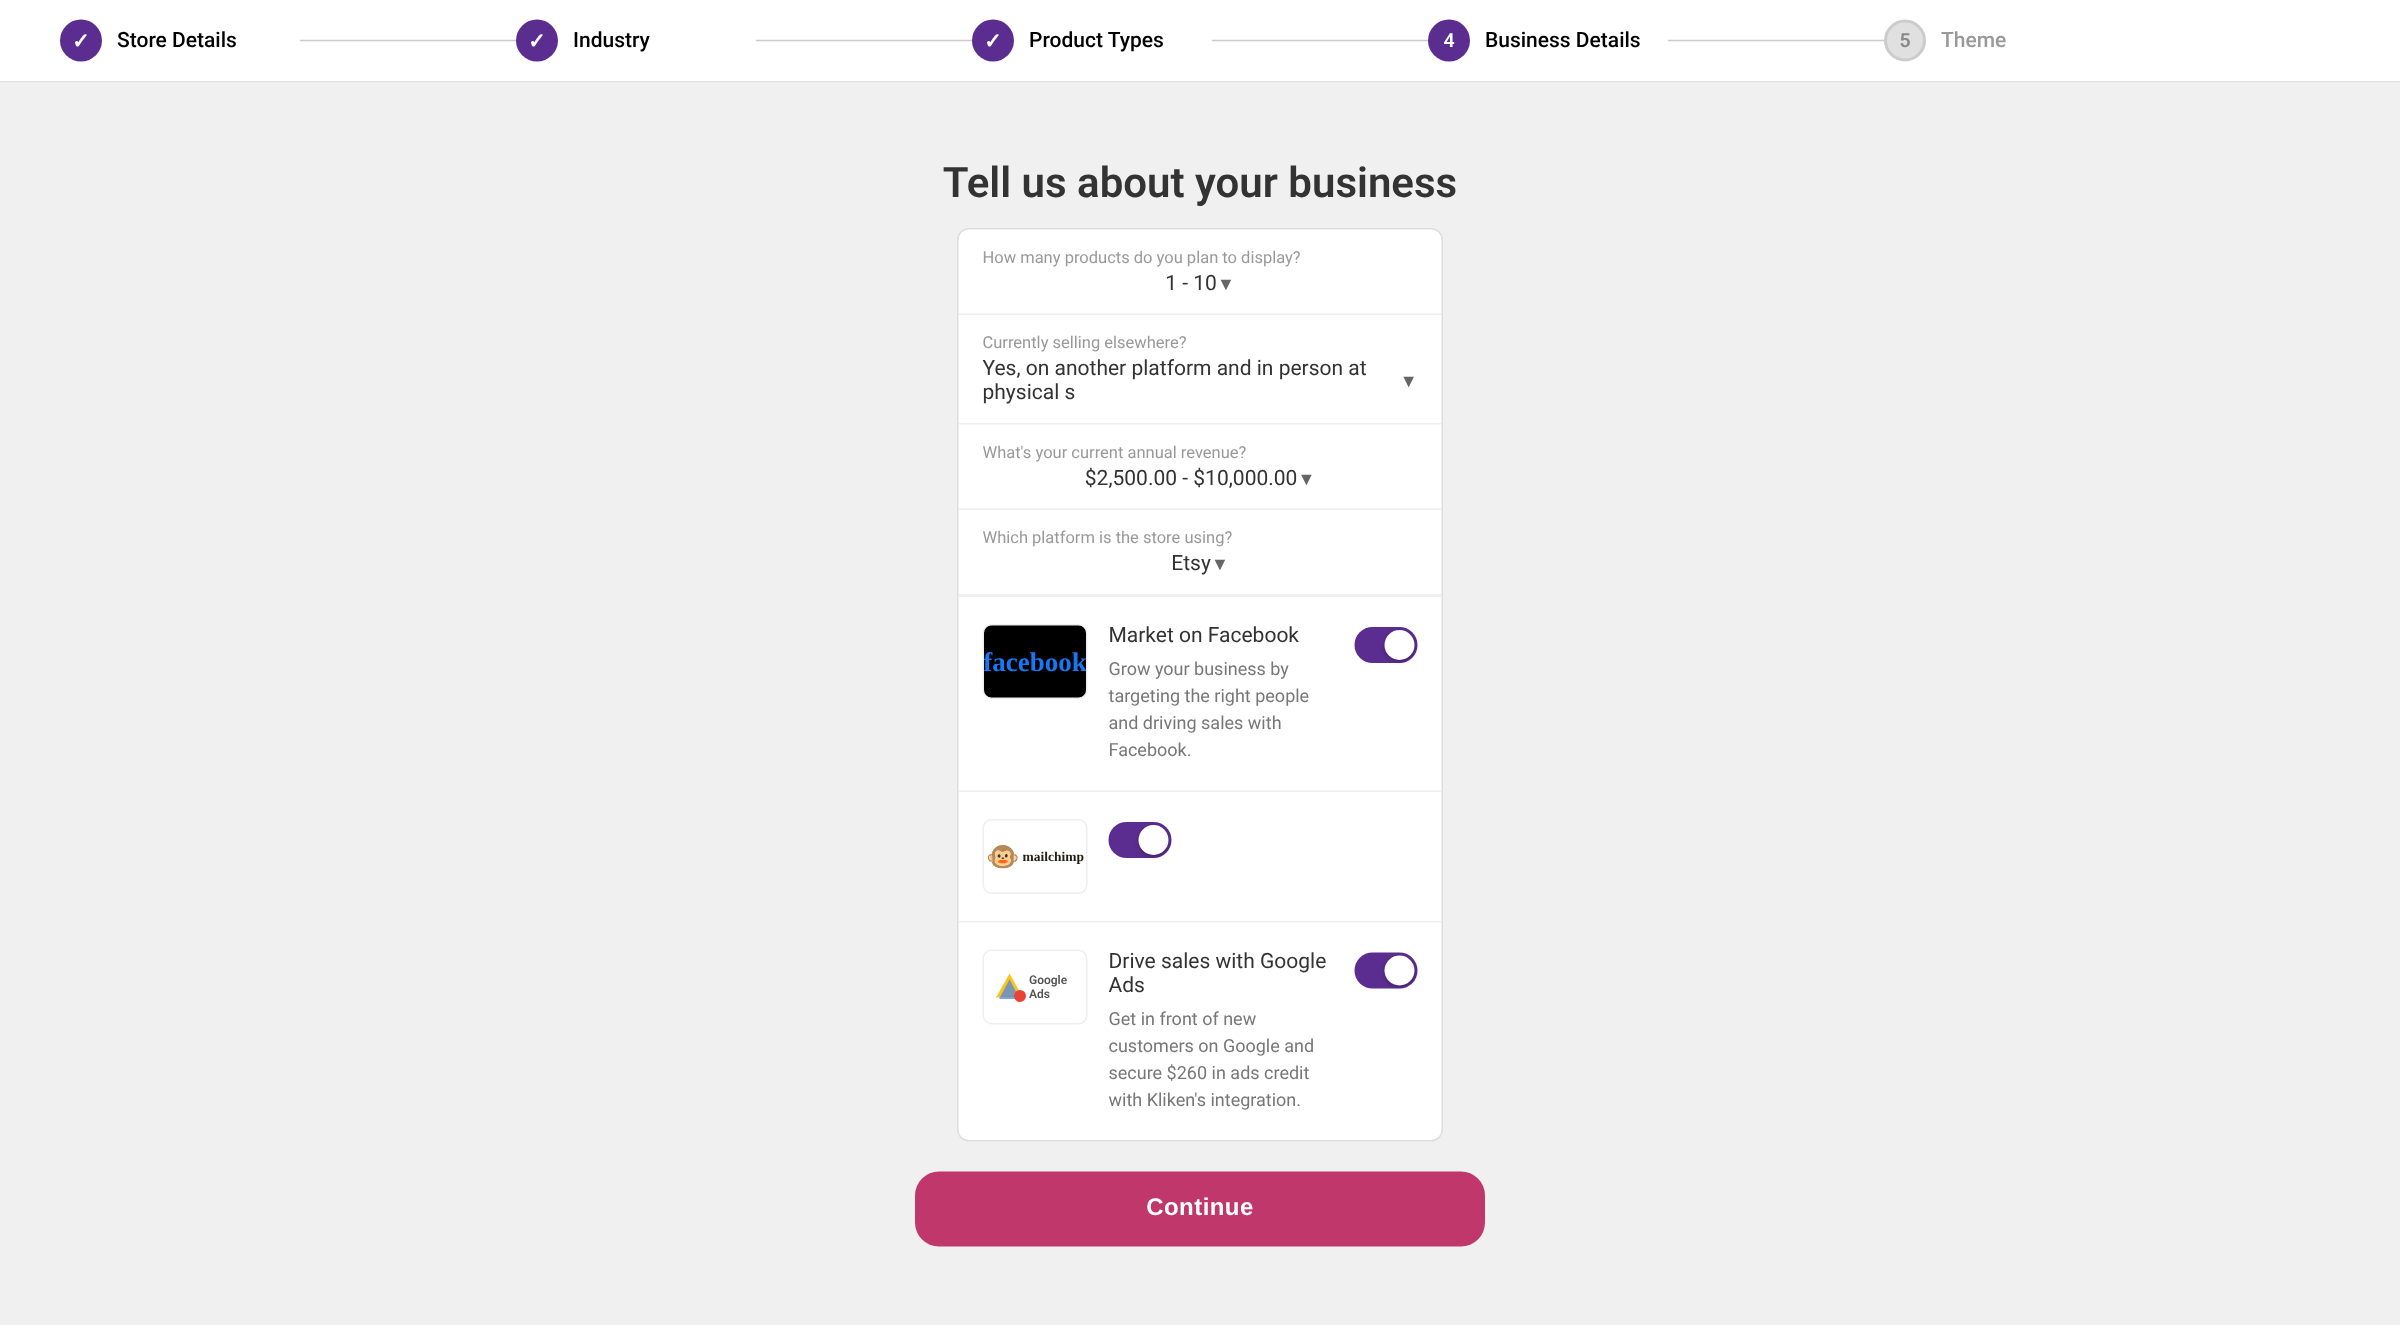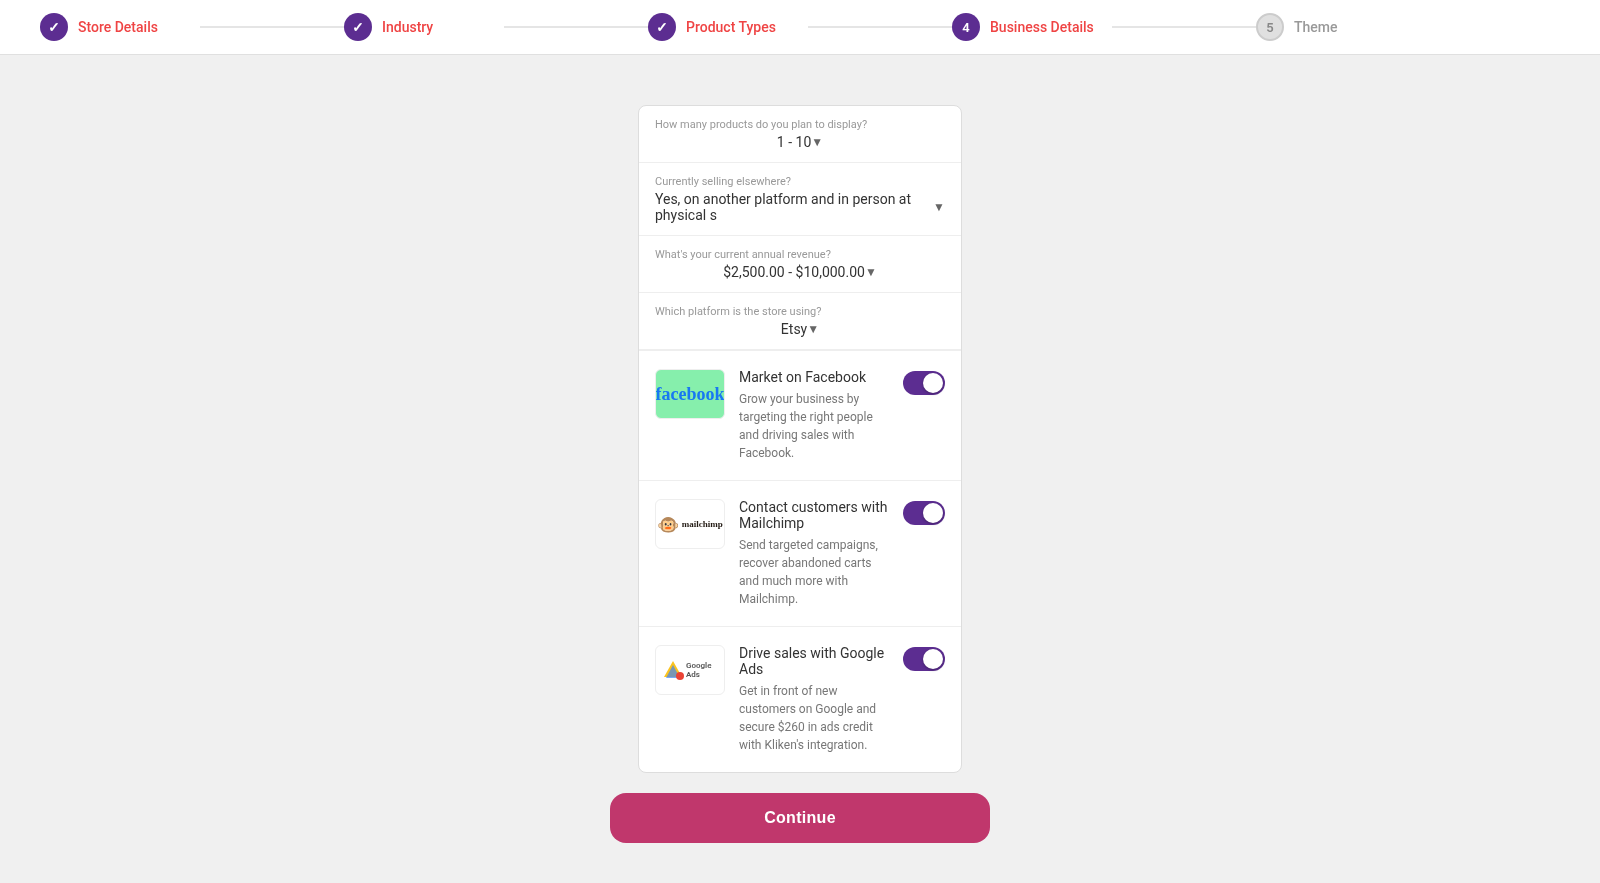--- a/index.html
+++ b/index.html
@@ -57,21 +57,21 @@
       color: #fff;
     }
     .step-indicator.inactive {
       background: #e0e0e0;
       color: #888;
       border: 2px solid #ccc;
     }
     .step-label {
       font-size: 14px;
       font-weight: 500;
-      color: #ef4444;
+      color: #000000;
       white-space: nowrap;
     }
     .step-label.inactive {
       color: #999;
     }
     .checkmark {
       font-size: 14px;
     }
 
     
@@ -148,21 +148,21 @@
       border: 1px solid #eee;
       border-radius: 6px;
       display: flex;
       align-items: center;
       justify-content: center;
       flex-shrink: 0;
       overflow: hidden;
       background: #fff;
     }
     .integration-logo.facebook-logo {
-      background: #86efac;
+      background: #000000;
     }
     .facebook-text {
       font-size: 18px;
       font-weight: 700;
       color: #1877f2;
       font-family: Georgia, serif;
     }
     .integration-content {
       flex: 1;
     }
@@ -247,20 +247,21 @@
 
   <div class="progress-step">
     <div class="step-indicator inactive">
       <span>5</span>
     </div>
     <span class="step-label inactive">Theme</span>
   </div>
 </div>
 
 <div class="main-content">
+  <h1 class="page-title">Tell us about your business</h1>
 
   <div class="form-card">
 
     <div class="dropdown-field">
       <div class="dropdown-label">How many products do you plan to display?</div>
       <div class="dropdown-value">
         <span>1 - 10</span>
         <span class="dropdown-arrow">▼</span>
       </div>
     </div>
@@ -301,24 +302,20 @@
         <div class="toggle-knob"></div>
       </div>
     </div>
 
     <div class="integration-item">
       <div class="integration-logo" style="flex-direction:column; padding:4px;">
         <div style="display:flex;align-items:center;gap:2px;">
           <span style="font-size:18px;">🐵</span>
           <span style="font-size:9px;font-weight:800;color:#241c15;font-family:Georgia,serif;">mailchimp</span>
         </div>
-      </div>
-      <div class="integration-content">
-        <div class="integration-title">Contact customers with Mailchimp</div>
-        <div class="integration-desc">Send targeted campaigns, recover abandoned carts and much more with Mailchimp.</div>
       </div>
       <div class="toggle-switch">
         <div class="toggle-knob"></div>
       </div>
     </div>
 
     <div class="integration-item">
       <div class="integration-logo" style="flex-direction:row; padding:6px; gap:2px;">
         <div style="display:flex;gap:1px;align-items:center;">
           <svg width="22" height="22" viewBox="0 0 22 22">

